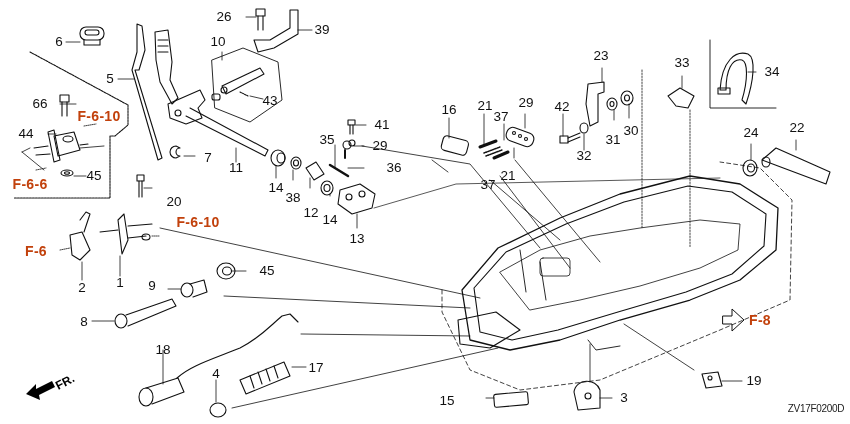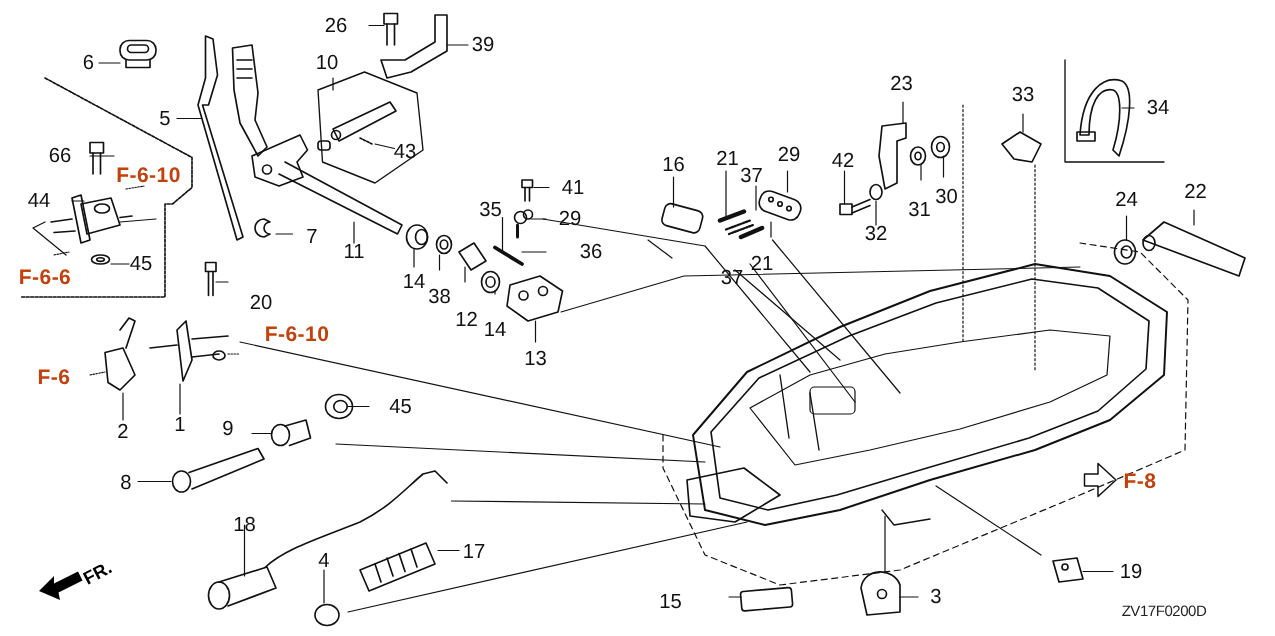--- a/index.html
+++ b/index.html
@@ -1,21 +1,21 @@
 <!DOCTYPE html>
 <html><head>
 <meta charset="utf-8">
 <style>
   html,body{margin:0;padding:0;background:#fff;}
   body{width:850px;height:424px;overflow:hidden;position:relative;font-family:"Liberation Sans",sans-serif;}
   #stage{position:absolute;left:0;top:0;width:850px;height:424px;}
   svg{position:absolute;left:0;top:0;}
   .lbl{position:absolute;font-size:13.5px;color:#111;line-height:1;white-space:nowrap;transform:translate(-50%,-50%);}
   .ref{position:absolute;font-size:14px;font-weight:bold;color:#c2410c;line-height:1;white-space:nowrap;transform:translate(-50%,-50%);letter-spacing:0.3px;}
-  .code{position:absolute;font-size:10px;color:#222;letter-spacing:-0.3px;transform:translate(-50%,-50%);}
+  .code{position:absolute;font-size:10px;color:#222;letter-spacing:-0.3px;transform:translate(-50%,-50%);margin-left:40px;}
   .fr{position:absolute;font-size:12px;font-weight:bold;color:#000;transform:translate(-50%,-50%) rotate(-28deg);}
 </style>
 </head>
 <body>
 
 <div id="stage">
 
 <svg width="850" height="424" viewBox="0 0 850 424">
   <g fill="none" stroke="#111" stroke-width="1.1" stroke-linejoin="round" stroke-linecap="round">
 

